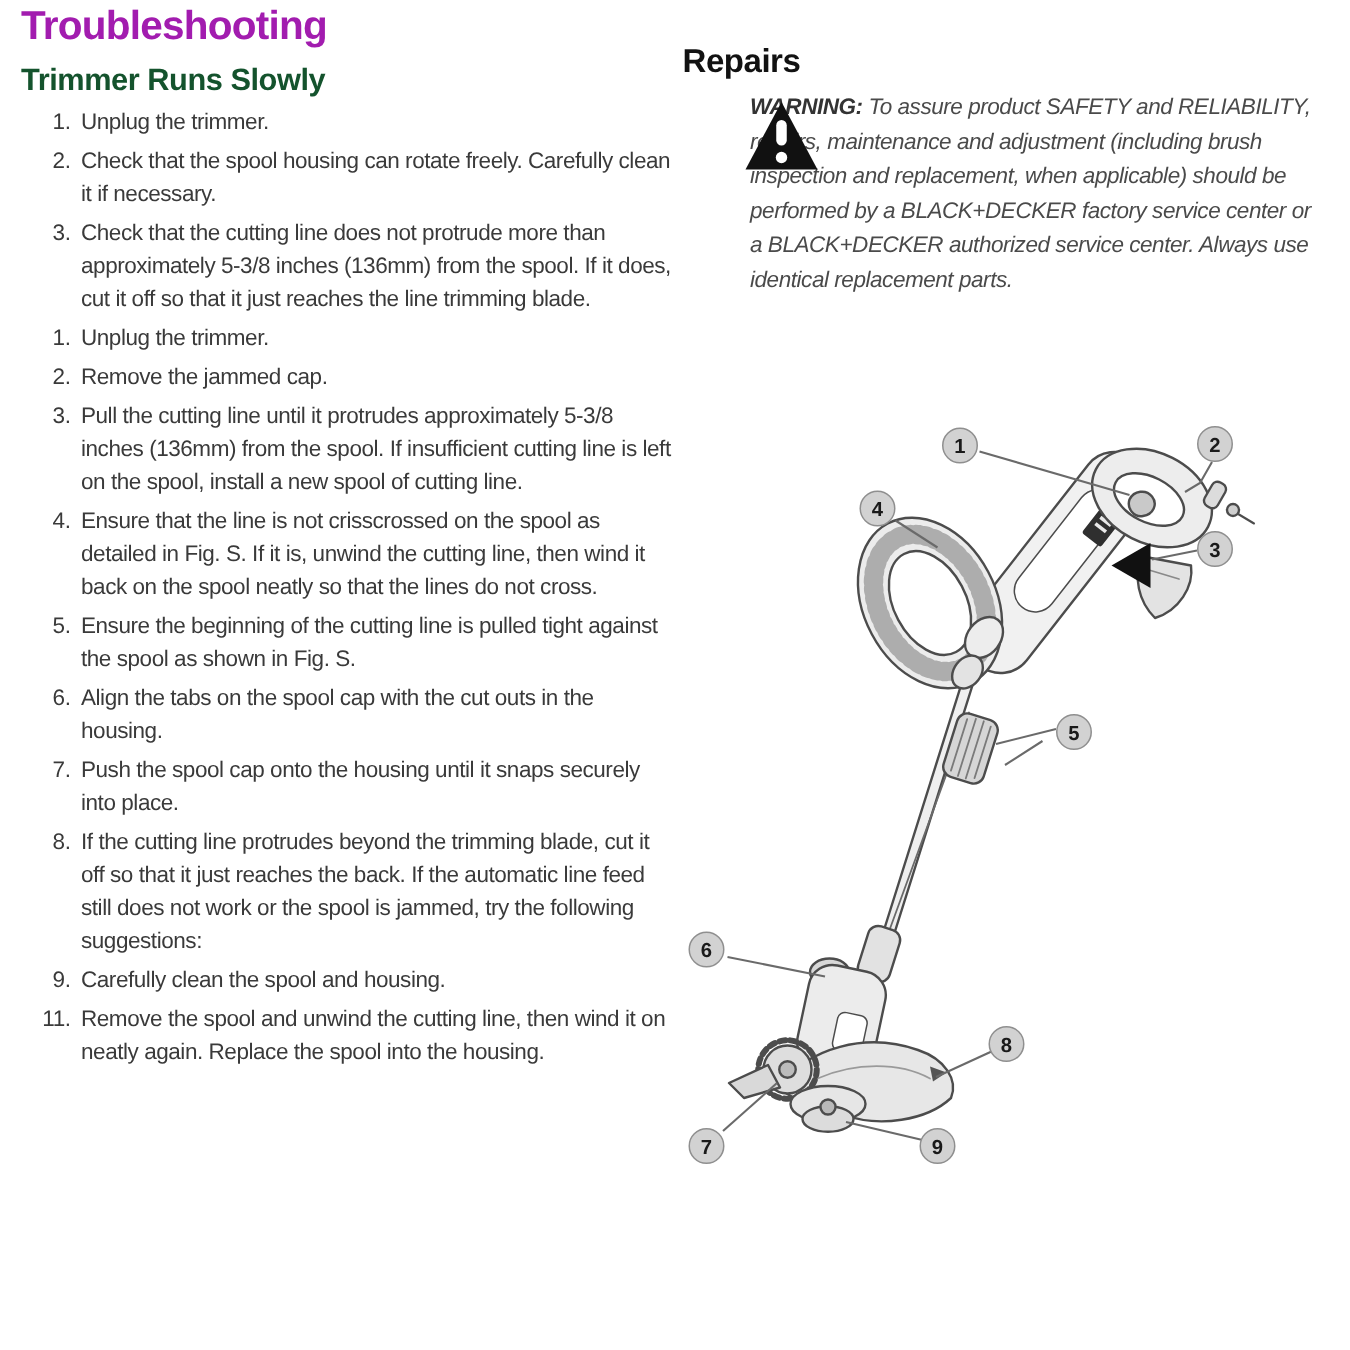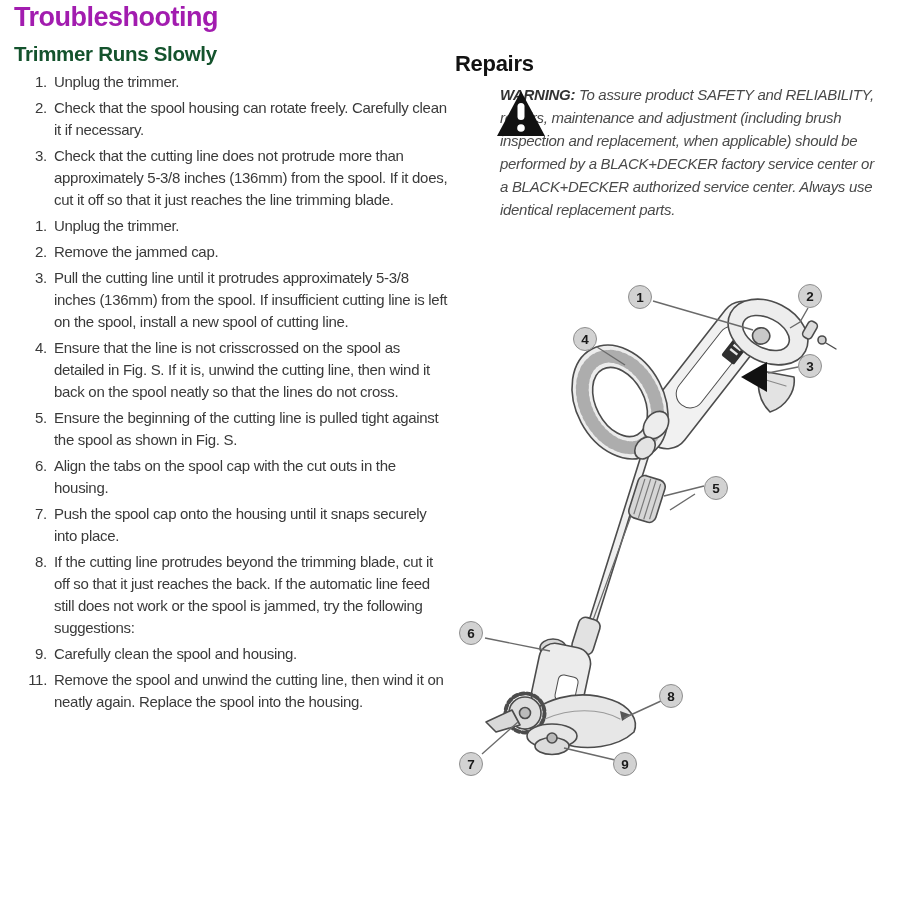--- a/index.html
+++ b/index.html
@@ -9,21 +9,21 @@
   }
   
   .left-col{position:absolute;left:14px;top:2px;width:434px;}
   .h1{font-size:27px;font-weight:bold;color:#a21caf;letter-spacing:-0.5px;margin:0 0 4px 0;}
   .h2{font-size:20.5px;font-weight:bold;color:#14532d;letter-spacing:-0.3px;margin:9px 0 5px 0;}
   ol.steps{list-style:none;margin:0;padding:0;}
   ol.steps li{display:flex;margin:0 0 4px 0;font-size:15px;line-height:22px;letter-spacing:-0.3px;color:#3a3a3a;}
   ol.steps .num{flex:none;width:33px;text-align:right;padding-right:7px;}
   ol.steps .txt{flex:1;max-width:398px;}
   
-  .right-col{position:absolute;left:455px;top:51px;width:410px;}
+  .right-col{position:absolute;left:455px;top:28px;width:410px;}
   .h2-repairs{font-size:22px;font-weight:bold;color:#121212;letter-spacing:-0.3px;margin:0 0 6px 0;}
   .warning{
     margin:0 0 0 45px;width:378px;font-style:italic;font-size:15px;line-height:23px;
     letter-spacing:-0.3px;color:#4a4a4a;position:relative;
   }
   .warning .wlabel{font-weight:bold;color:#333;margin-top:44px;}
   .warn-icon{position:absolute;left:-4px;top:7px;width:50px;height:47px;}
   
   .diagram{position:absolute;left:450px;top:270px;width:400px;height:540px;}
   .diagram svg.art{position:absolute;left:0;top:0;}

